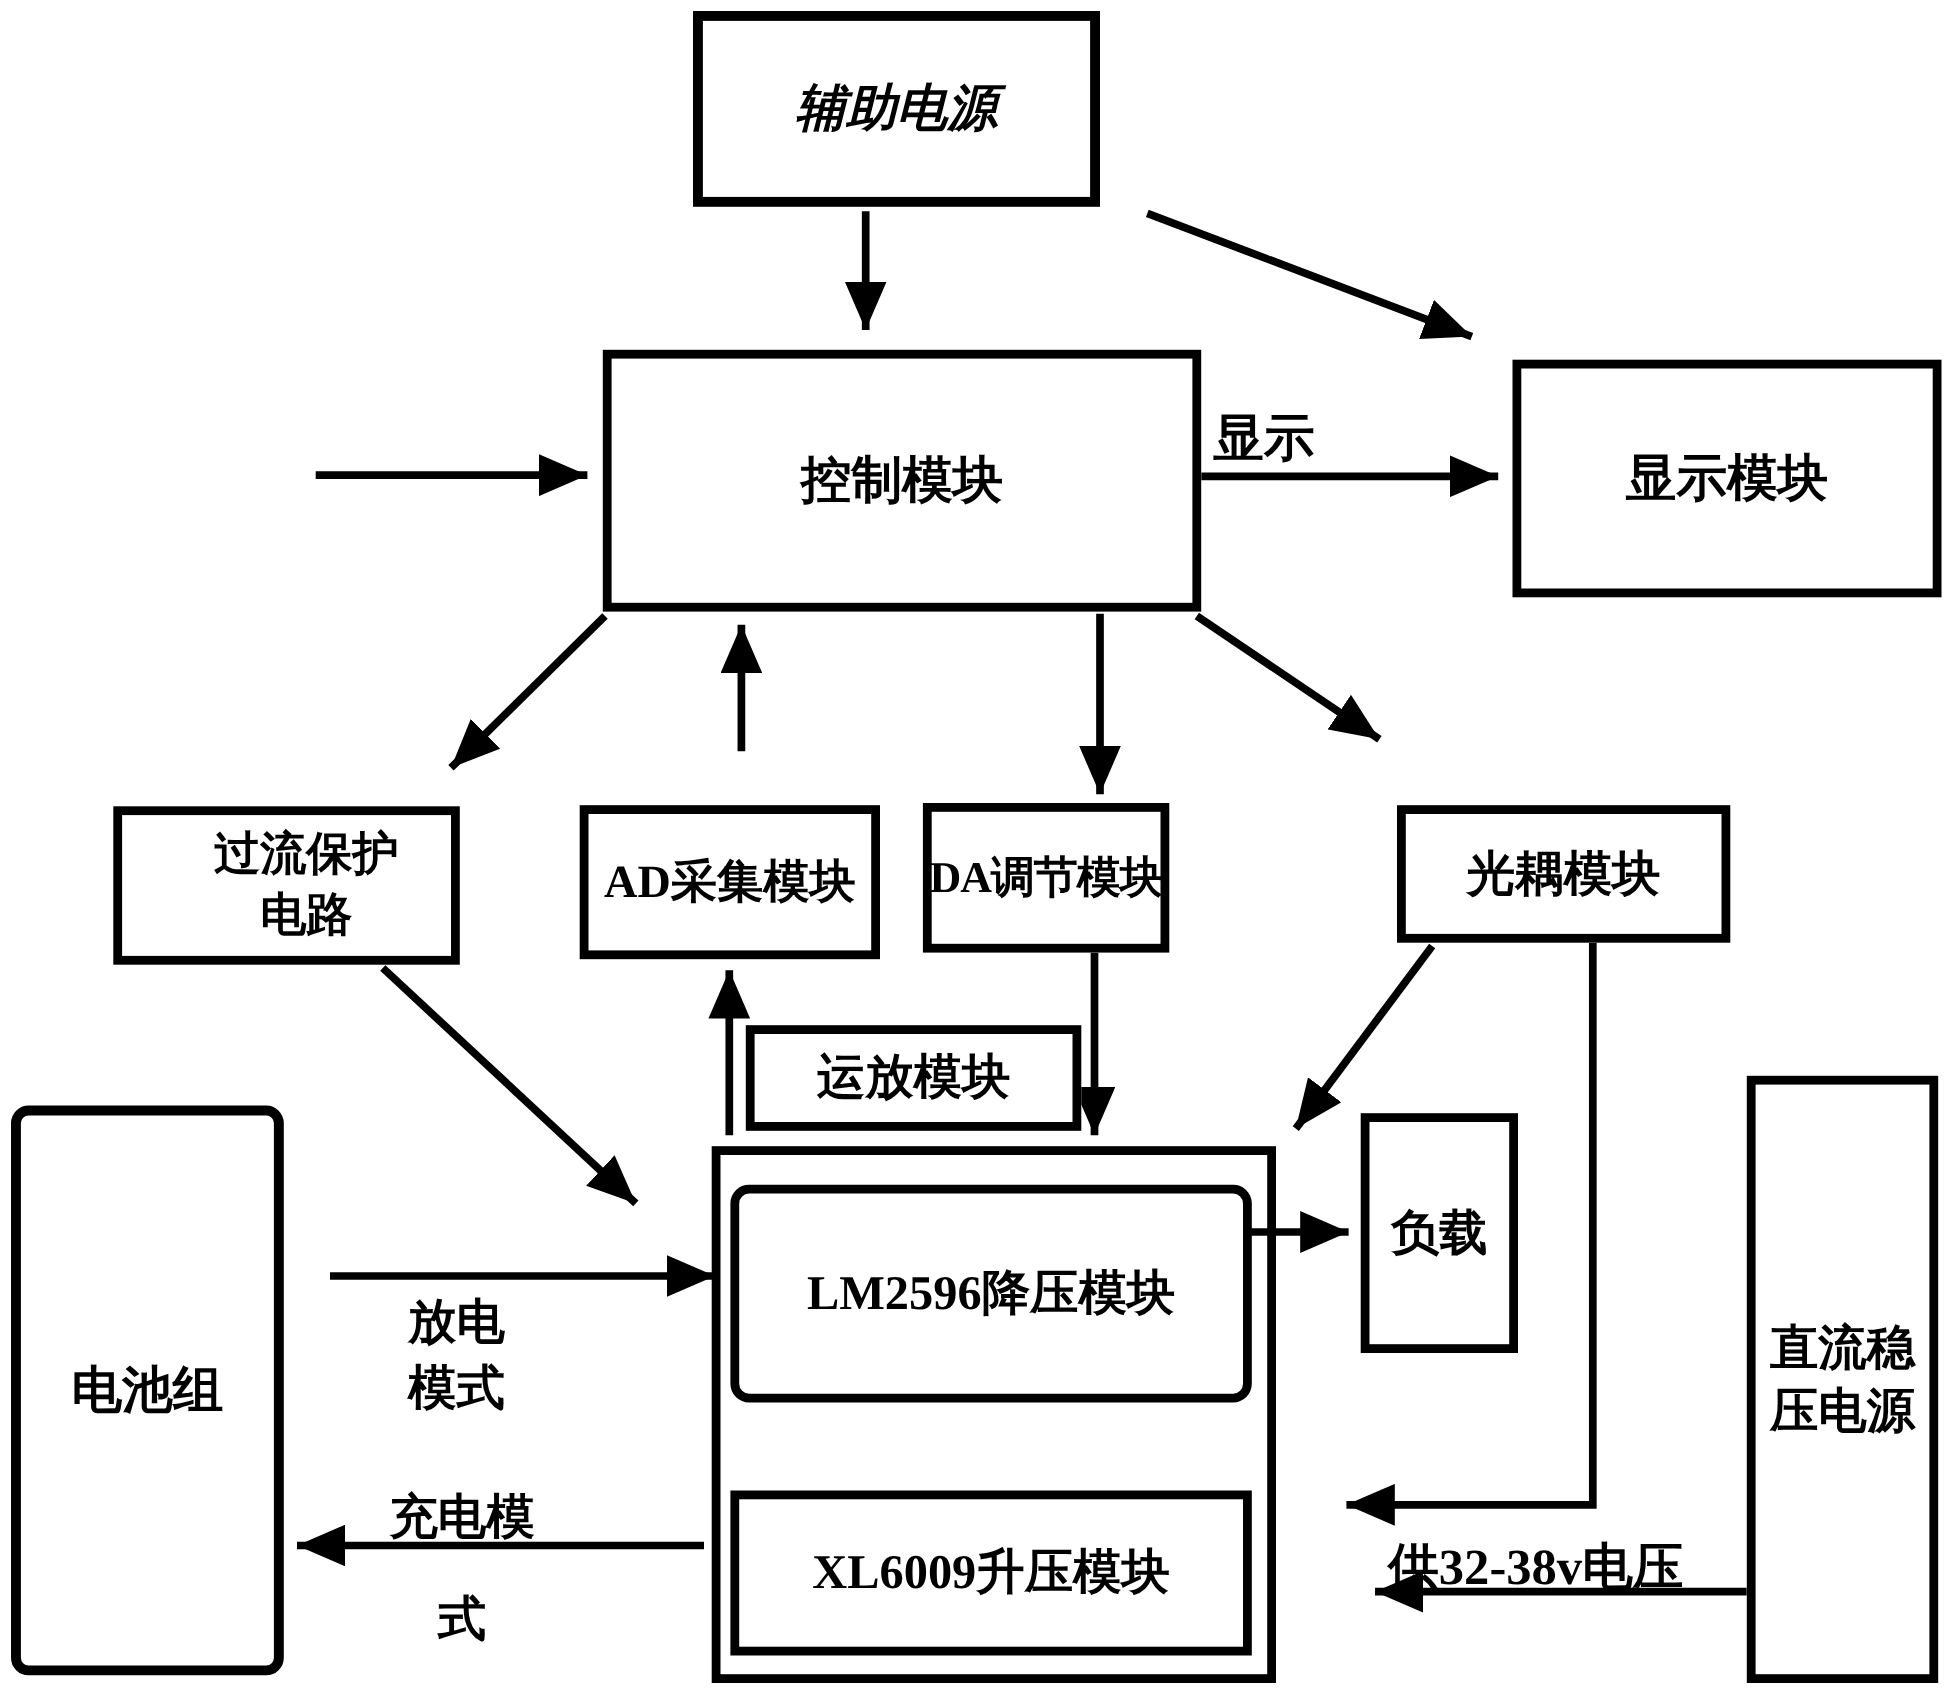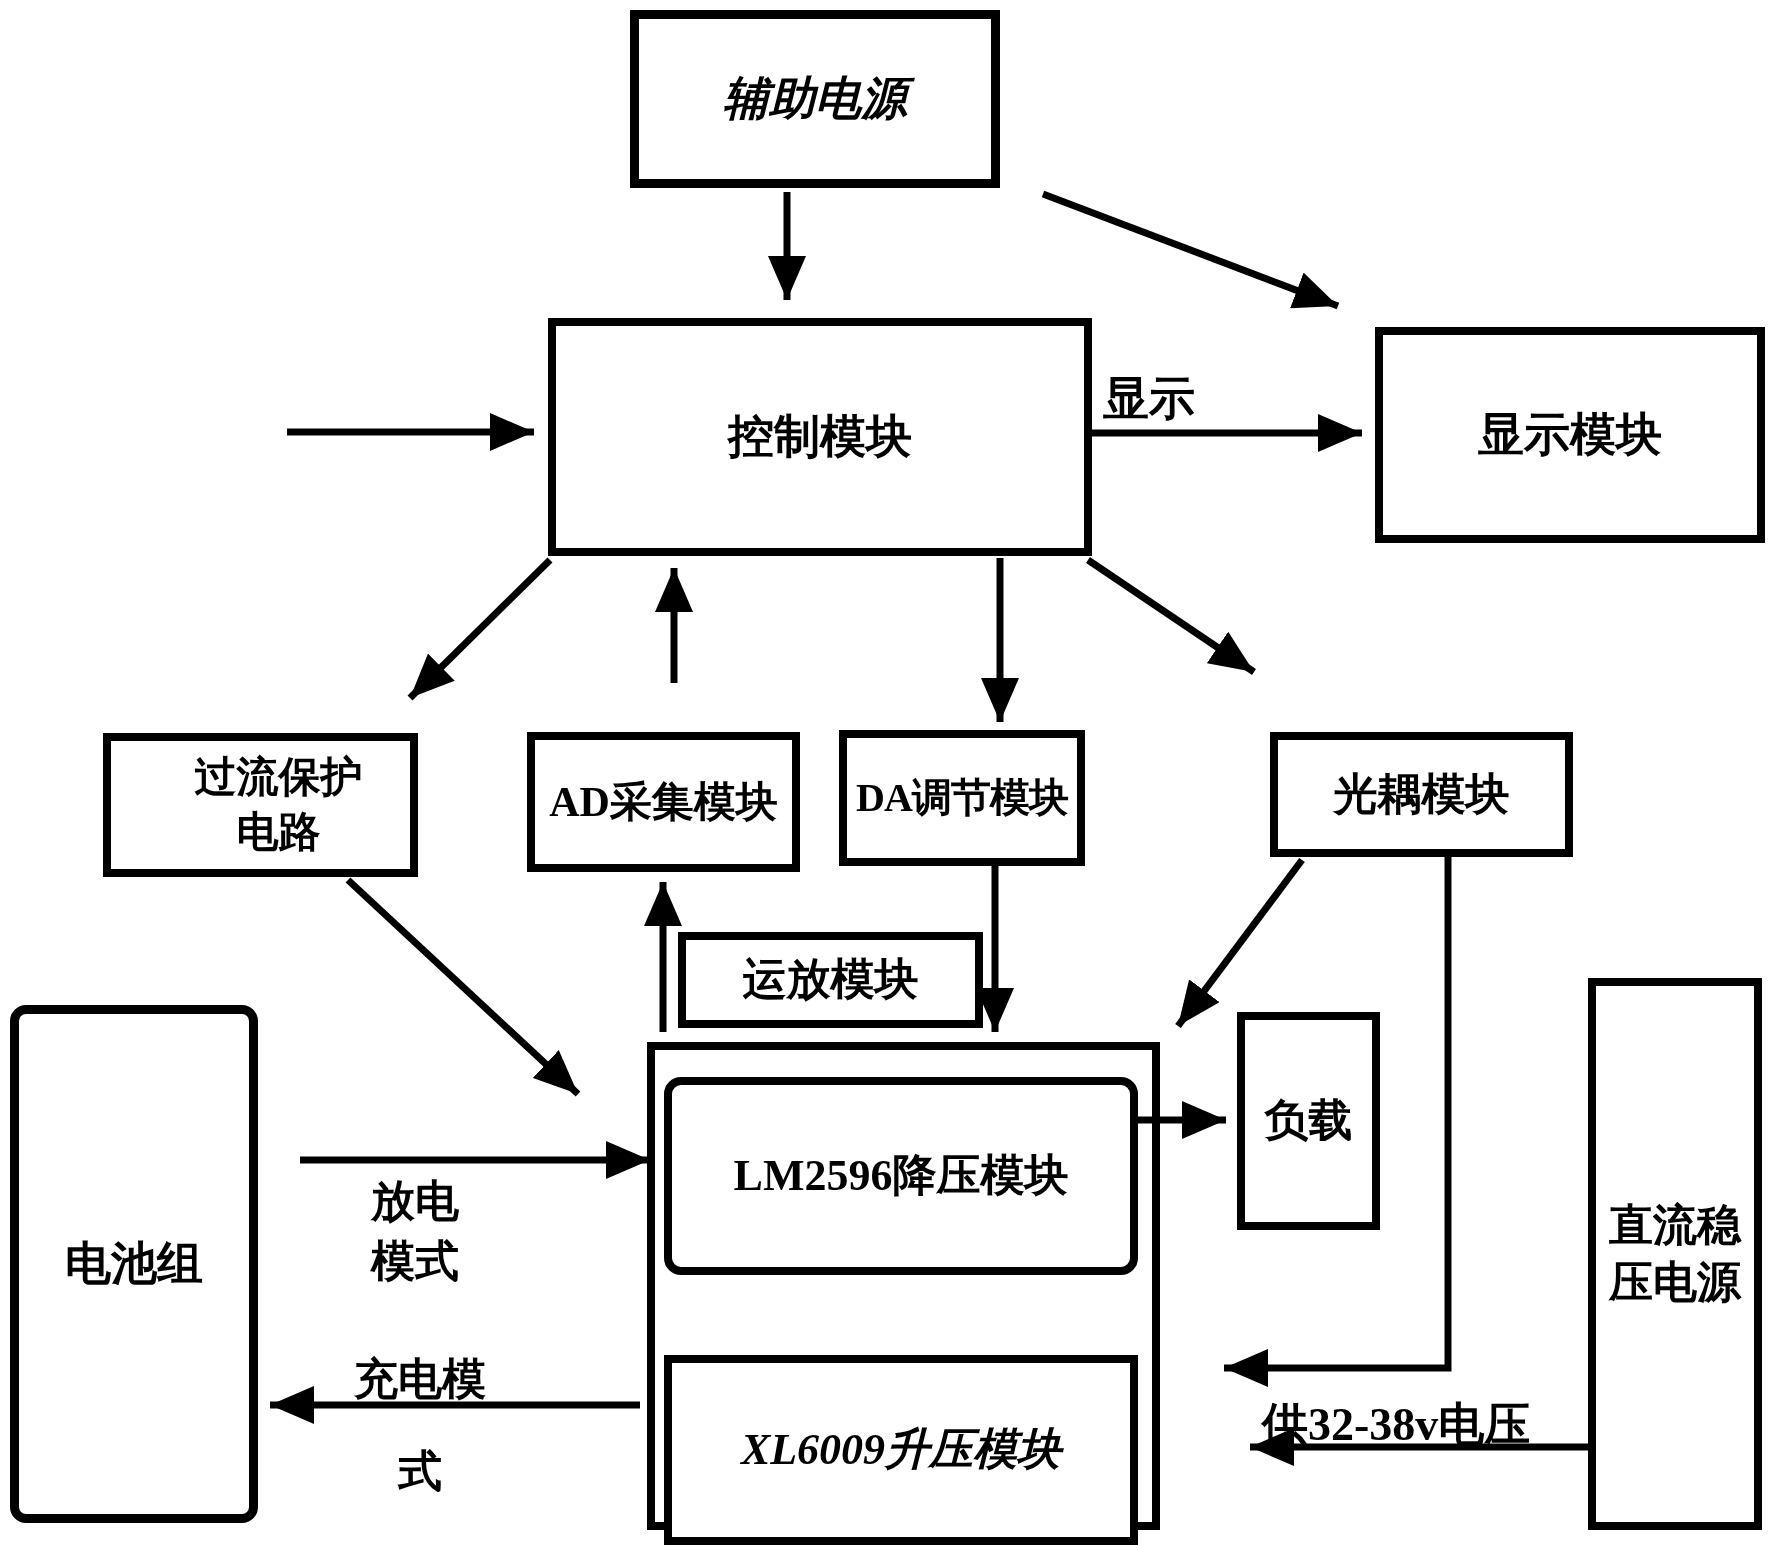--- a/index.html
+++ b/index.html
@@ -85,39 +85,39 @@
 
   <div class="box f42" style="left:103px;top:733px;width:315px;height:144px;padding-left:36px;">
     <span>过流保护</span>
     <span>电路</span>
   </div>
 
   <div class="box f42" style="left:527px;top:732px;width:273px;height:140px;">
     <span>AD采集模块</span>
   </div>
 
-  <div class="box f40" style="left:839px;top:730px;width:246px;height:136px;">
+  <div class="box f40" style="left:839px;top:730px;width:224px;height:136px;">
     <span>DA调节模块</span>
   </div>
 
   <div class="box f44" style="left:1270px;top:732px;width:303px;height:125px;align-items:center;">
     <span>光耦模块</span>
   </div>
 
   <div class="box f44" style="left:678px;top:932px;width:305px;height:96px;">
     <span>运放模块</span>
   </div>
 
   <div class="box" style="left:647px;top:1042px;width:513px;height:488px;background:transparent;"></div>
 
   <div class="box f44" style="left:664px;top:1077px;width:474px;height:198px;border-radius:17px;">
     <span>LM2596降压模块</span>
   </div>
 
-  <div class="box f44" style="left:664px;top:1355px;width:474px;height:190px;font-style:italic;">
+  <div class="box f44" style="left:664px;top:1355px;width:474px;height:150px;">
     <span>XL6009升压模块</span>
   </div>
 
   <div class="box f44" style="left:1237px;top:1012px;width:143px;height:218px;">
     <span>负载</span>
   </div>
 
   <div class="box f46" style="left:10px;top:1005px;width:248px;height:518px;border-width:9px;border-radius:16px;">
     <span>电池组</span>
   </div>

